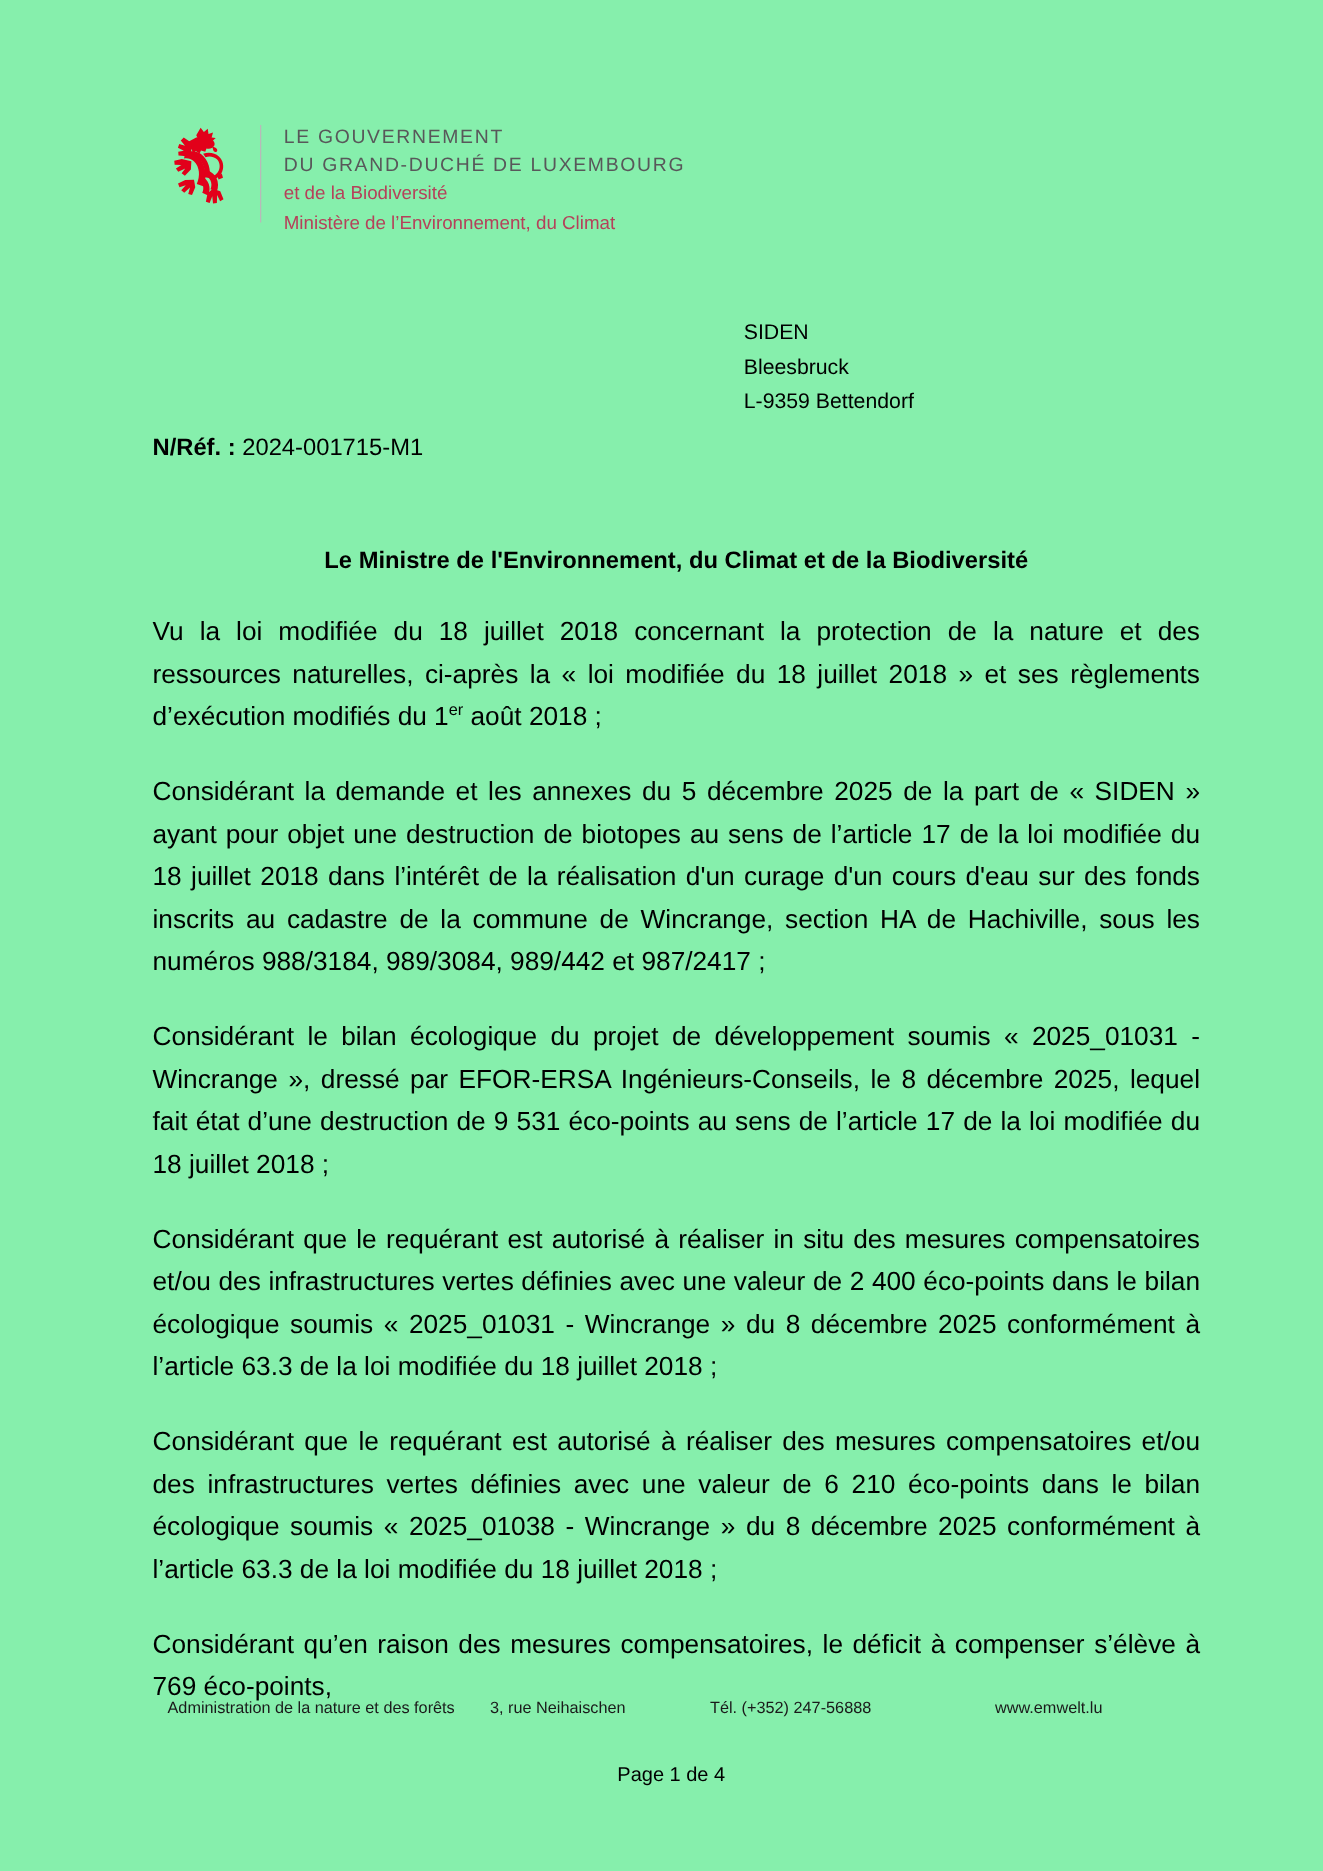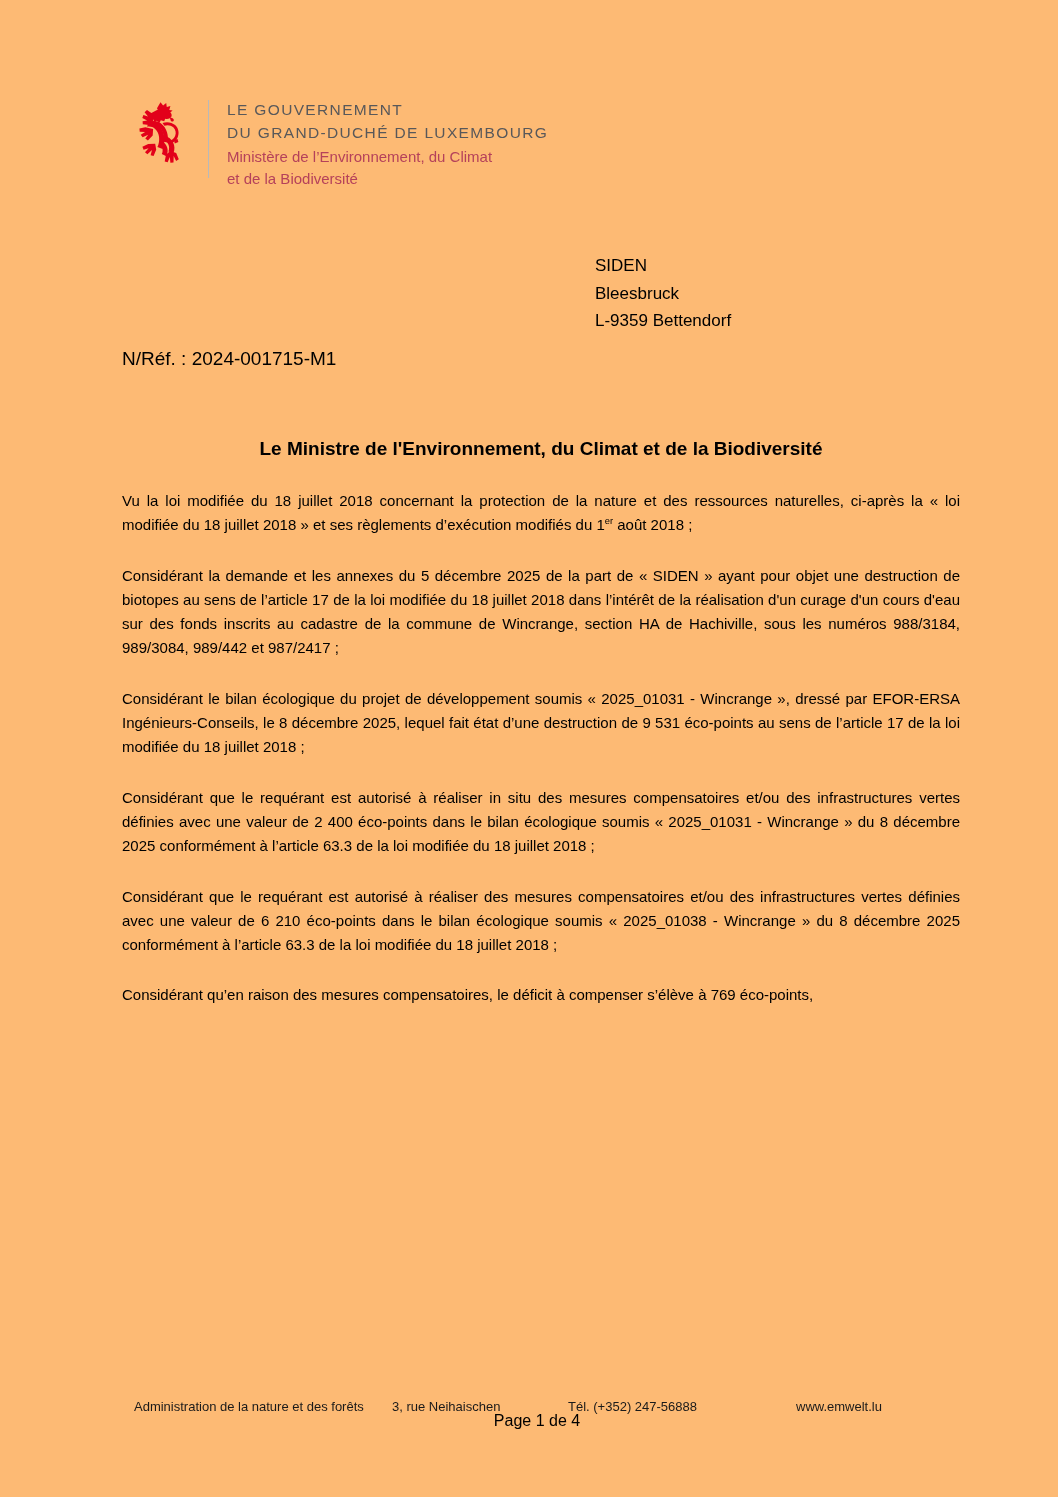--- a/index.html
+++ b/index.html
@@ -9,21 +9,21 @@
     background: #ffffff;
   }
   body {
     font-family: "Liberation Sans", sans-serif;
     color: #000000;
   }
   .page {
     position: relative;
     width: 1058px;
     height: 1497px;
-    background: #fdba74;
+    background: #86efac;
     overflow: hidden;
     box-sizing: border-box;
   }
 
   
   .letterhead {
     position: absolute;
     left: 128px;
     top: 96px;
     display: flex;
@@ -71,38 +71,38 @@
   }
 
   
   .refs {
     position: absolute;
     left: 122px;
     top: 344px;
     font-size: 19px;
     line-height: 1.62;
   }
-  .refs .lbl { font-weight: normal; }
+  .refs .lbl { font-weight: bold; }
 
   
   .title {
     position: absolute;
     left: 122px;
     top: 438px;
     width: 838px;
     text-align: center;
     font-size: 19px;
     font-weight: bold;
   }
   .body-copy {
     position: absolute;
     left: 122px;
     top: 489px;
     width: 838px;
-    font-size: 15px;
+    font-size: 21px;
     line-height: 1.62;
     text-align: justify;
   }
   .body-copy p {
     margin: 0 0 26px 0;
   }
   .body-copy p:last-child { margin-bottom: 0; }
   sup {
     font-size: 0.62em;
     vertical-align: super;
@@ -111,21 +111,20 @@
 
   
   .footer {
     position: absolute;
     left: 134px;
     top: 1355px;
     width: 820px;
     font-size: 13px;
     line-height: 1.72;
     color: #1a1a1a;
-    margin-top: 41px;
   }
   .footer-grid {
     display: grid;
     grid-template-columns: 258px 176px 228px auto;
   }
   .footer-grid span { white-space: nowrap; }
   .pagenum {
     position: absolute;
     left: 122px;
     top: 1412px;
@@ -168,22 +167,22 @@
 
           <path d="M34.5 27.0c4.2-1.6 9.3-0.9 12.6 2.1 3.4 3.0 4.4 8.1 2.6 12.2-1.6 3.6-5.1 6.2-9.0 6.7l-0.5-2.6c3.0-0.5 5.7-2.5 6.9-5.3 1.3-3.0 0.6-6.7-1.8-8.9-2.3-2.1-5.9-2.6-8.9-1.5z"></path>
           <path d="M46.0 44.6l3.4-1.9 1.0 3.4 -3.6 1.4z"></path>
         </g>
       </svg>
     </div>
     <div class="lh-divider"></div>
     <div class="lh-text">
       <div class="lh-gov-line">LE GOUVERNEMENT</div>
       <div class="lh-gov-line">DU GRAND-DUCHÉ DE LUXEMBOURG</div>
+      <div class="lh-min-line">et de la Biodiversité</div>
       <div class="lh-min-line first">Ministère de l’Environnement, du Climat</div>
-      <div class="lh-min-line">et de la Biodiversité</div>
     </div>
   </div>
 
   <div class="addressee">
     <div>SIDEN</div>
     <div>Bleesbruck</div>
     <div>L-9359 Bettendorf</div>
   </div>
 
   <div class="refs">

